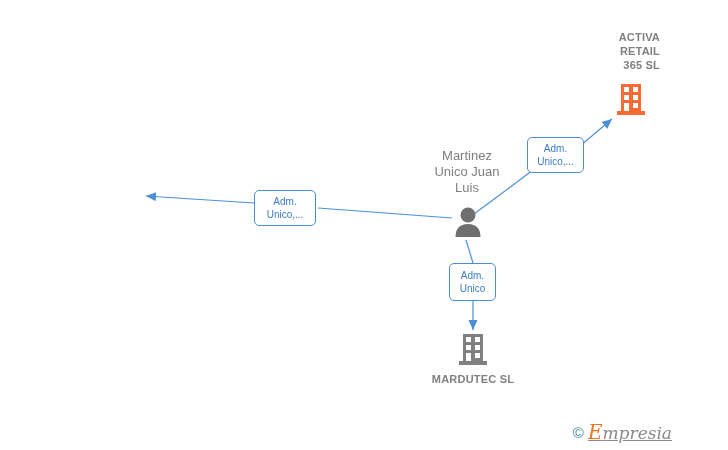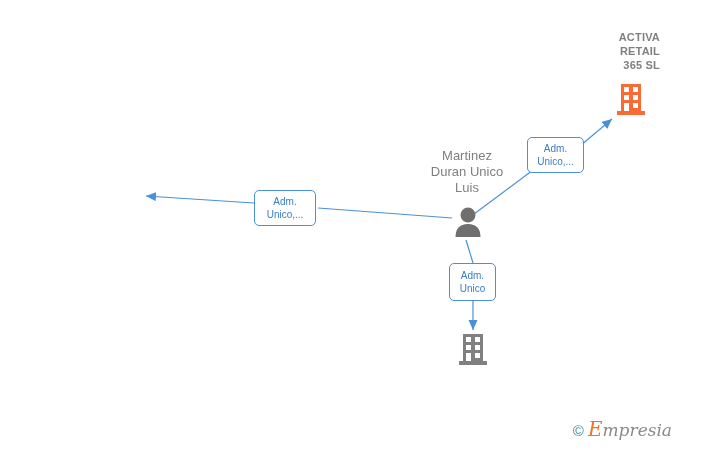--- a/index.html
+++ b/index.html
@@ -96,22 +96,23 @@
   }
   #watermark .copy {
     color: #3c8a9e;
     font-size: 15px;
     line-height: 15px;
   }
   #watermark .brand {
     font-family: "DejaVu Serif", serif;
     font-style: italic;
     font-size: 17px;
-    line-height: 23px;
+    line-height: 18px;
     color: #8a8a8a;
+    text-decoration: underline;
   }
   #watermark .brand .lead {
     color: #f4711f;
     font-size: 20px;
   }
 </style>
 </head>
 <body>
 
 <div id="canvas">
@@ -154,39 +155,40 @@
       <rect x="8" y="13" width="5" height="5" fill="#ffffff"></rect>
       <rect x="17" y="13" width="5" height="5" fill="#ffffff"></rect>
       <rect x="8" y="21" width="5" height="8" fill="#ffffff"></rect>
       <rect x="17" y="21" width="5" height="5" fill="#ffffff"></rect>
     </svg>
   </div>
 
 
   <div class="node" style="left:412px; top:148px; width:110px; height:92px;">
     <div class="person-caption" style="left:0; top:0; width:110px;">Martinez
-Duran Unico
+Unico Juan
 Luis</div>
     <svg class="icon" style="left:40px; top:58px;" width="32" height="32" viewBox="0 0 32 32">
       <circle cx="16" cy="9" r="7.5" fill="#6f6f6f"></circle>
       <path d="M16,18 C7.5,18 3.5,23 3.5,31 L28.5,31 C28.5,23 24.5,18 16,18 Z" fill="#6f6f6f"></path>
     </svg>
   </div>
 
   <div class="node" style="left:413px; top:332px; width:120px; height:56px;">
     <svg class="icon" style="left:45px; top:0px;" width="30" height="34" viewBox="0 0 30 34">
       <rect x="5" y="2" width="20" height="27" fill="#808080"></rect>
       <rect x="1" y="29" width="28" height="4" fill="#808080"></rect>
       <rect x="8" y="5" width="5" height="5" fill="#ffffff"></rect>
       <rect x="17" y="5" width="5" height="5" fill="#ffffff"></rect>
       <rect x="8" y="13" width="5" height="5" fill="#ffffff"></rect>
       <rect x="17" y="13" width="5" height="5" fill="#ffffff"></rect>
       <rect x="8" y="21" width="5" height="8" fill="#ffffff"></rect>
       <rect x="17" y="21" width="5" height="5" fill="#ffffff"></rect>
     </svg>
+    <div class="caption center" style="left:0; top:40px; width:120px;">MARDUTEC  SL</div>
   </div>
 
   <div class="rel-label" style="left:527px; top:137px; width:57px; height:36px;">Adm.
 Unico,...</div>
 
   <div class="rel-label" style="left:254px; top:190px; width:62px; height:36px;">Adm.
 Unico,...</div>
 
   <div class="rel-label" style="left:449px; top:263px; width:47px; height:38px;">Adm.
 Unico</div>

